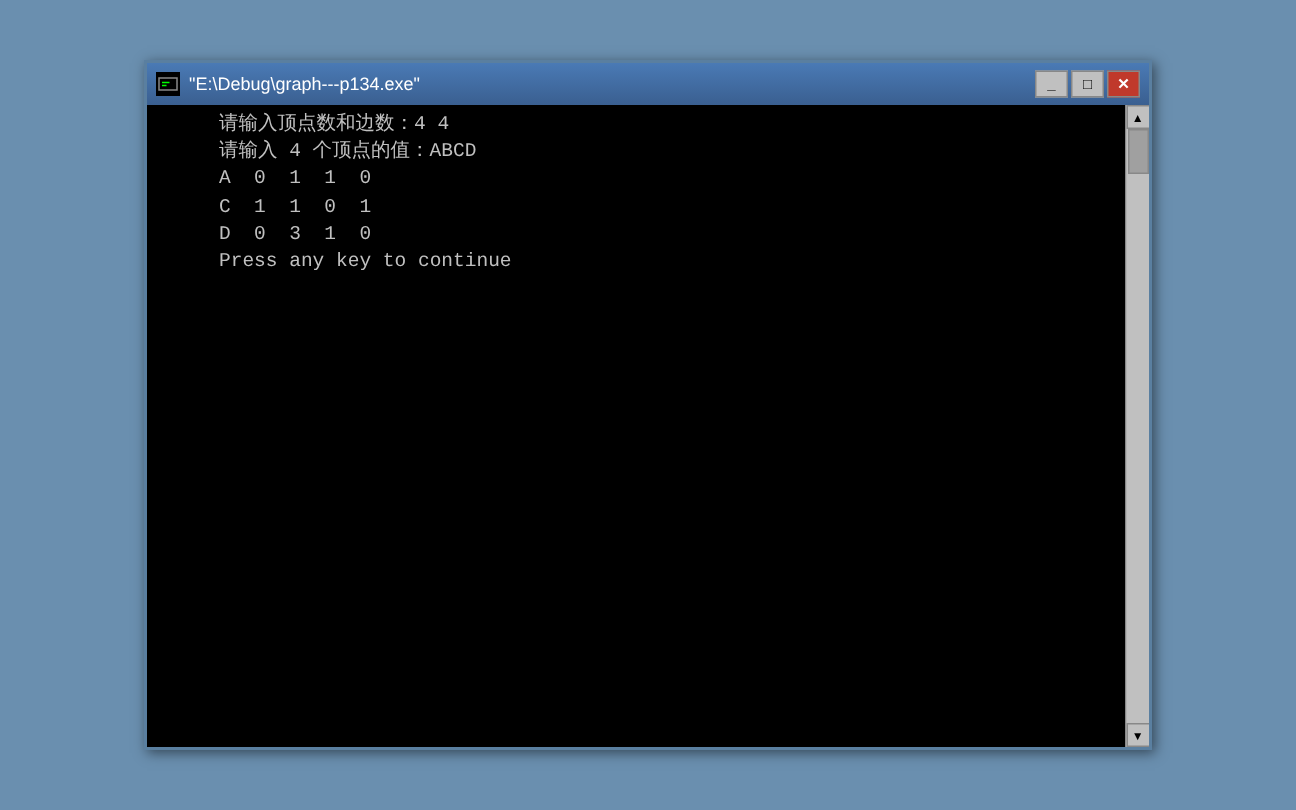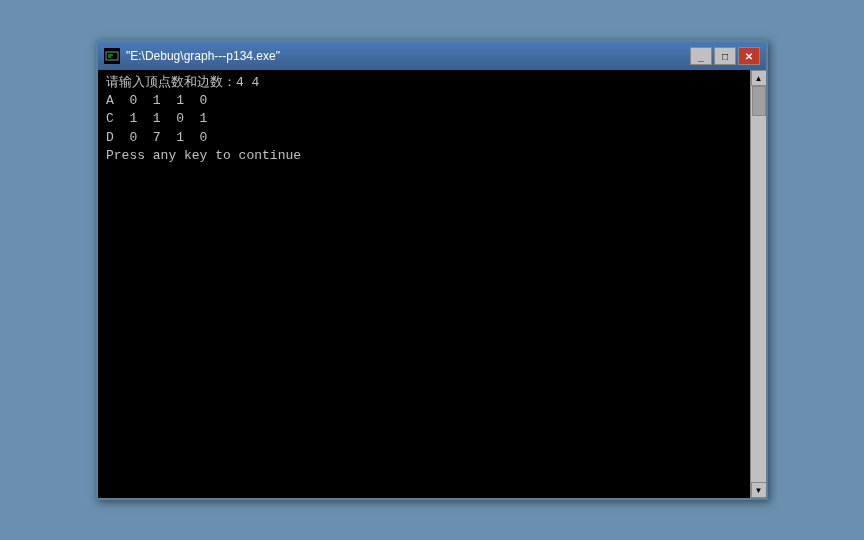--- a/index.html
+++ b/index.html
@@ -80,20 +80,21 @@
       color: #c0c0c0;
       font-family: 'Courier New', Courier, monospace;
       font-size: 13px;
       padding: 4px 8px;
       overflow: hidden;
       line-height: 1.4;
     }
     .terminal-line {
       white-space: pre;
       display: block;
+      margin-left: 40px;
     }
     .scrollbar {
       width: 16px;
       background: #c0c0c0;
       display: flex;
       flex-direction: column;
       align-items: center;
       border-left: 1px solid #888;
     }
     .scroll-btn {
@@ -140,23 +141,24 @@
     </div>
     <div class="title-buttons">
       <div class="title-btn minimize">_</div>
       <div class="title-btn maximize">□</div>
       <div class="title-btn close">✕</div>
     </div>
   </div>
   <div class="content-area">
     <div class="terminal" id="terminal-output">
     <span class="terminal-line">请输入顶点数和边数：4 4</span>
+        <span class="terminal-line">请输入 4 个顶点的值：ABCD</span>
         <span class="terminal-line">A  0  1  1  0</span>
         <span class="terminal-line">C  1  1  0  1</span>
-        <span class="terminal-line">D  0  7  1  0</span>
+        <span class="terminal-line">D  0  3  1  0</span>
         <span class="terminal-line">Press any key to continue</span>
       </div>
     <div class="scrollbar">
       <div class="scroll-btn">▲</div>
       <div class="scroll-track">
         <div class="scroll-thumb"></div>
       </div>
       <div class="scroll-btn">▼</div>
     </div>
   </div>

